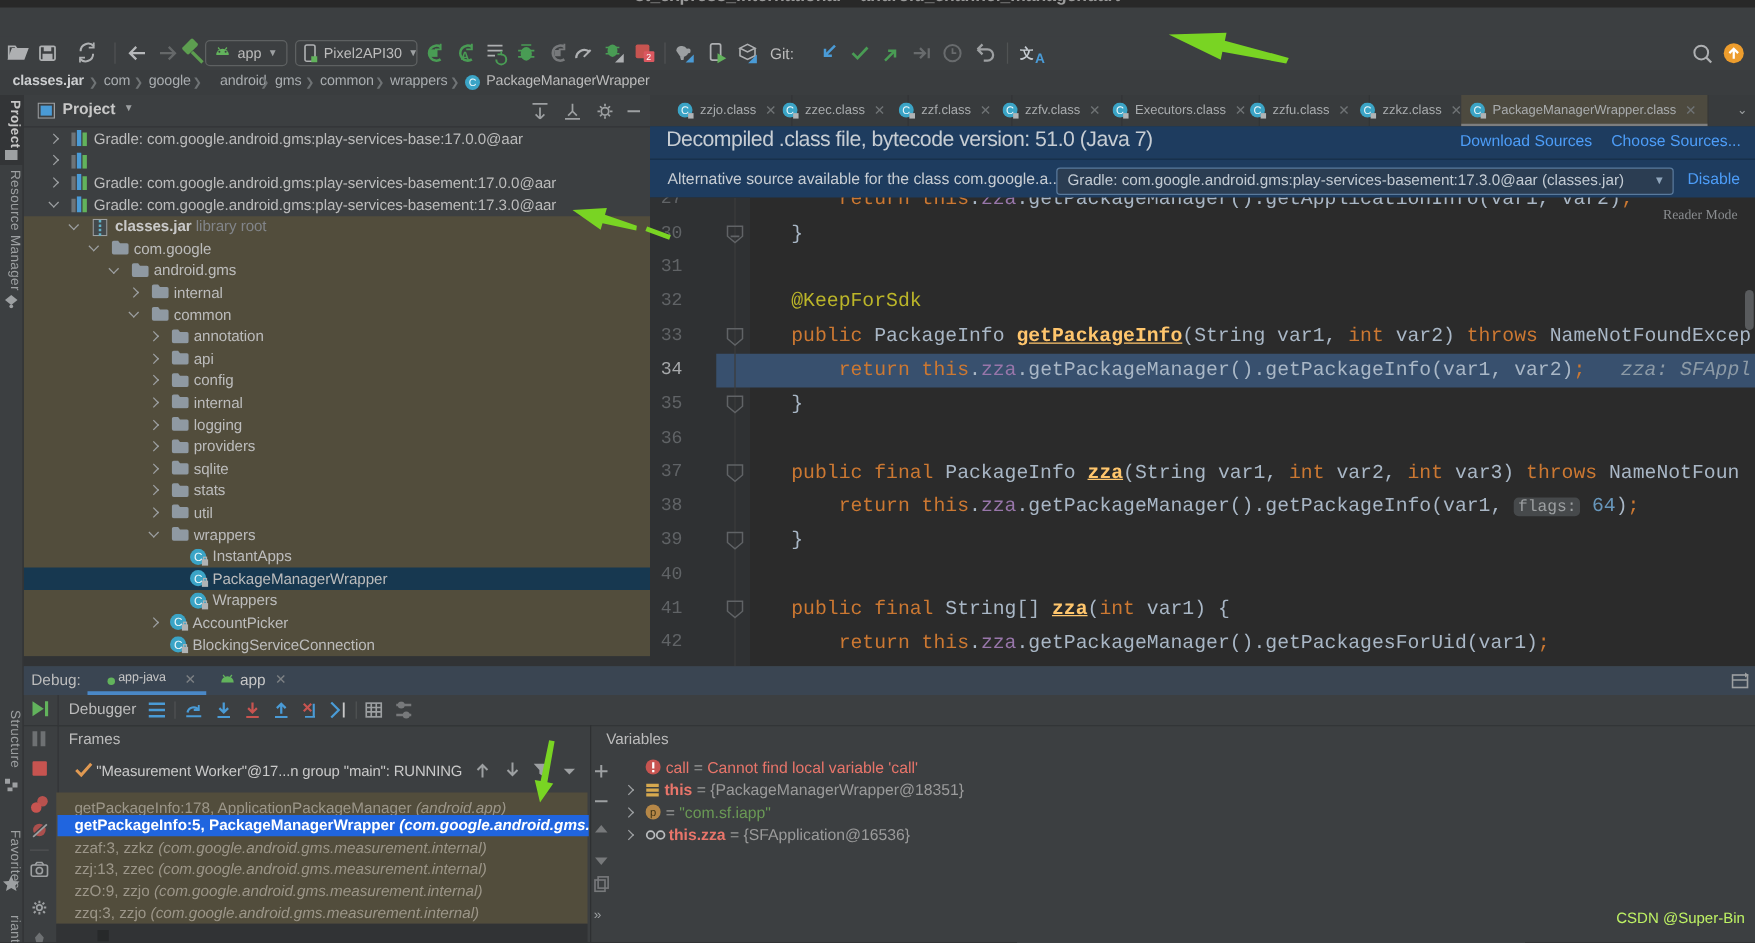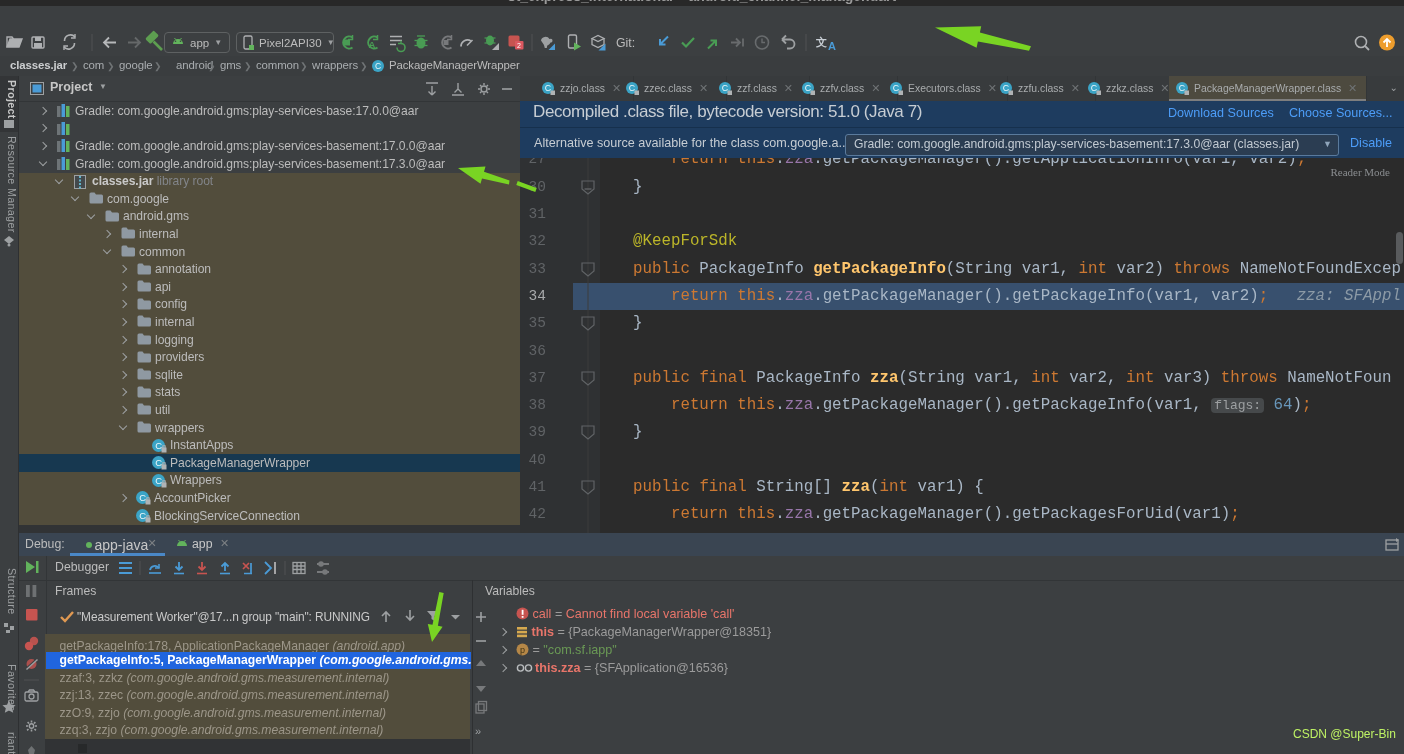--- a/index.html
+++ b/index.html
@@ -46,21 +46,21 @@
     font-size:12.6px;color:#c7cdd3;}
   #banner2{position:absolute;left:0;top:51px;width:884px;height:31px;background:#1e3c5f;
     border-top:1px solid #16304d;font-size:12.6px;color:#c7cdd3;}
   .blink{color:#4d9df8;}
   #code{position:absolute;left:0;top:82px;width:884px;height:375px;background:#2b2b2b;overflow:hidden;}
   .cl{position:absolute;left:113px;white-space:pre;font-family:"Liberation Mono",monospace;
     font-size:15.8px;color:#a9b7c6;}
   .ln{position:absolute;width:24px;text-align:right;font-family:"Liberation Mono",monospace;
     font-size:14.5px;color:#606366;}
   .kw{color:#cc7832;}
-  .fn{color:#ffc66d;font-weight:bold;}
+  .fn{color:#ffc66d;font-weight:bold;text-decoration:underline;}
   .an{color:#bbb529;}
   .pu{color:#9876aa;}
   .nu{color:#6897bb;}
   .hint{color:#8c9aa6;font-style:italic;}
   .chip{background:#46494b;color:#9da0a2;border-radius:4px;font-size:13px;padding:0 3px;}
   
   #debug{left:19px;top:533px;width:1385px;height:221px;background:#3c3f41;}
   #debughead{position:absolute;left:0;top:0;width:1385px;height:23px;background:#3a4552;}
   #dbgtools{position:absolute;left:0;top:23px;width:1385px;height:24px;border-bottom:1px solid #323537;}
   .frow{position:absolute;left:27px;width:425px;height:17.5px;font-size:12.2px;color:#9c9689;
@@ -613,21 +613,21 @@
       <div style="position:absolute;right:14px;top:8px;color:#8a8d90;font-size:11px;font-family:Liberation Serif, serif;">Reader Mode</div>
       <div style="position:absolute;right:1px;top:74px;width:7px;height:32px;background:#595b5d;border-radius:4px;"></div>
     </div>
   </div>
 
   <div class="abs" id="debug">
     <div id="debughead">
       <span style="position:absolute;left:6px;top:4px;font-size:12.3px;color:#bcbcbc;">Debug:</span>
       <div style="position:absolute;left:50.5px;top:0;width:95px;height:23px;">
         <span style="position:absolute;left:16px;top:9px;width:6px;height:6px;border-radius:50%;background:#62b35c;"></span>
-        <span style="position:absolute;left:25px;top:4px;font-size:14px;color:#c7c7c7;">app-java</span>
+        <span style="position:absolute;left:25px;top:4px;font-size:10px;color:#c7c7c7;">app-java</span>
         <span style="position:absolute;left:78px;top:4px;color:#7d8184;font-size:11px;">✕</span>
         <div style="position:absolute;left:0;bottom:0;width:95px;height:3px;background:#4a88c7;"></div>
       </div>
       <svg style="position:absolute;left:156px;top:5px;" width="14" height="12">
           <g fill="#62b35c">
             <path d="M2,8 a5,5 0 0 1 10,0 z"></path>
             <line x1="3.5" y1="2" x2="4.8" y2="3.7" stroke="#62b35c" stroke-width="1"></line>
             <line x1="10.5" y1="2" x2="9.2" y2="3.7" stroke="#62b35c" stroke-width="1"></line>
           </g>
         </svg>

